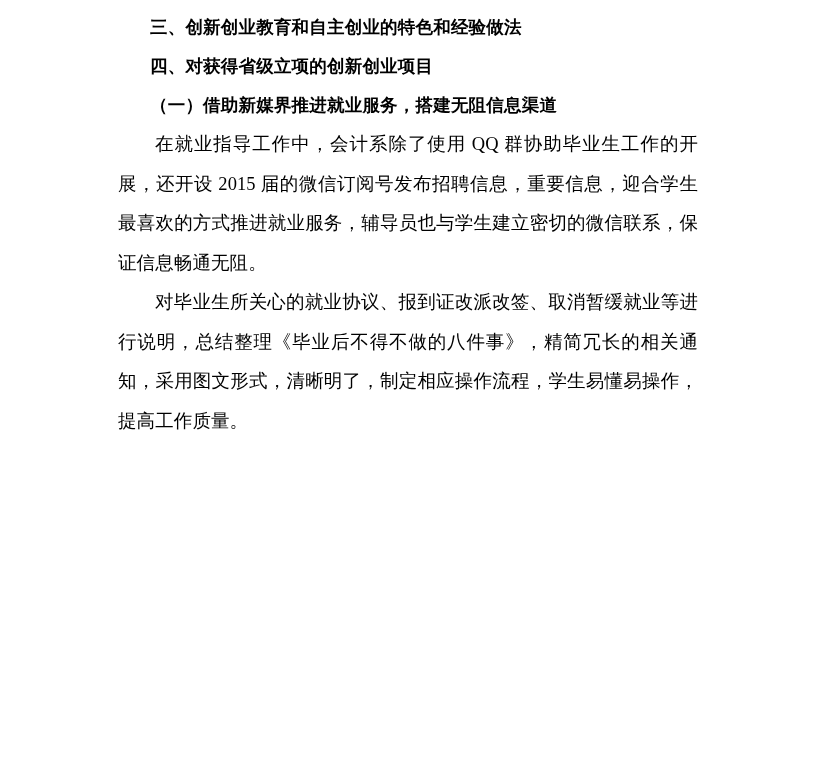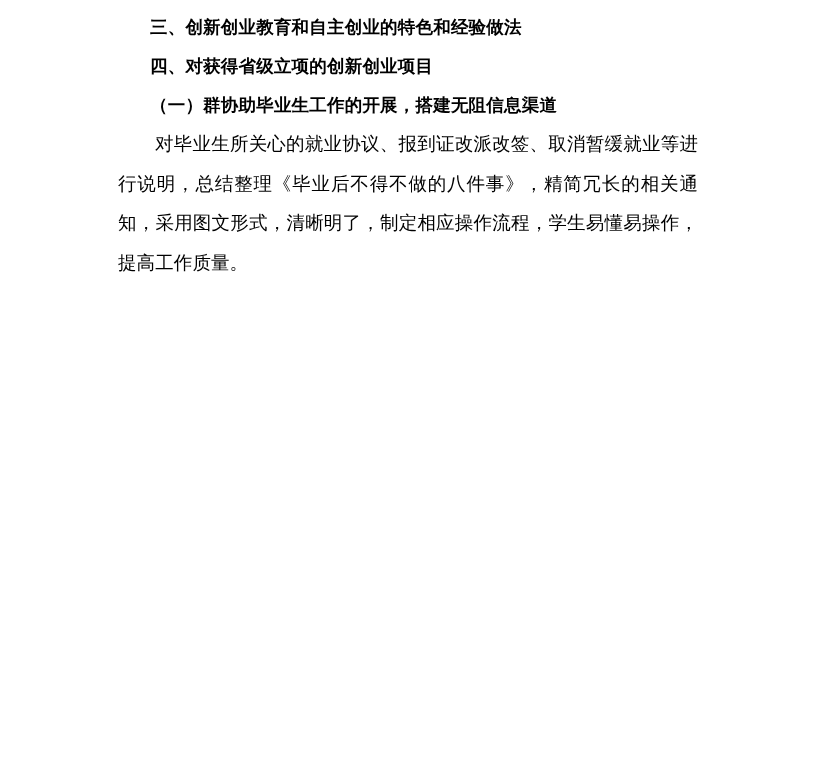--- a/index.html
+++ b/index.html
@@ -59,20 +59,21 @@
 <body>
 
 <div class="page">
   <div class="doc-block">
 
     <div class="heading">三、创新创业教育和自主创业的特色和经验做法</div>
 
 
     <div class="heading">四、对获得省级立项的创新创业项目</div>
 
-    <div class="heading-sub indent">（一）群协助毕业生工作的开展，搭建无阻信息渠道</div>
+    <div class="heading-sub indent">（一）借助新媒界推进就业服务，搭建无阻信息渠道</div>
 
+    <div class="para">在就业指导工作中，会计系除了使用 QQ 群协助毕业生工作的开展，还开设 2015 届的微信订阅号发布招聘信息，重要信息，迎合学生最喜欢的方式推进就业服务，辅导员也与学生建立密切的微信联系，保证信息畅通无阻。</div>
 
 
     <div class="para">对毕业生所关心的就业协议、报到证改派改签、取消暂缓就业等进行说明，总结整理《毕业后不得不做的八件事》，精简冗长的相关通知，采用图文形式，清晰明了，制定相应操作流程，学生易懂易操作，提高工作质量。</div>
 
   </div>
 </div>
 
 </body></html>

